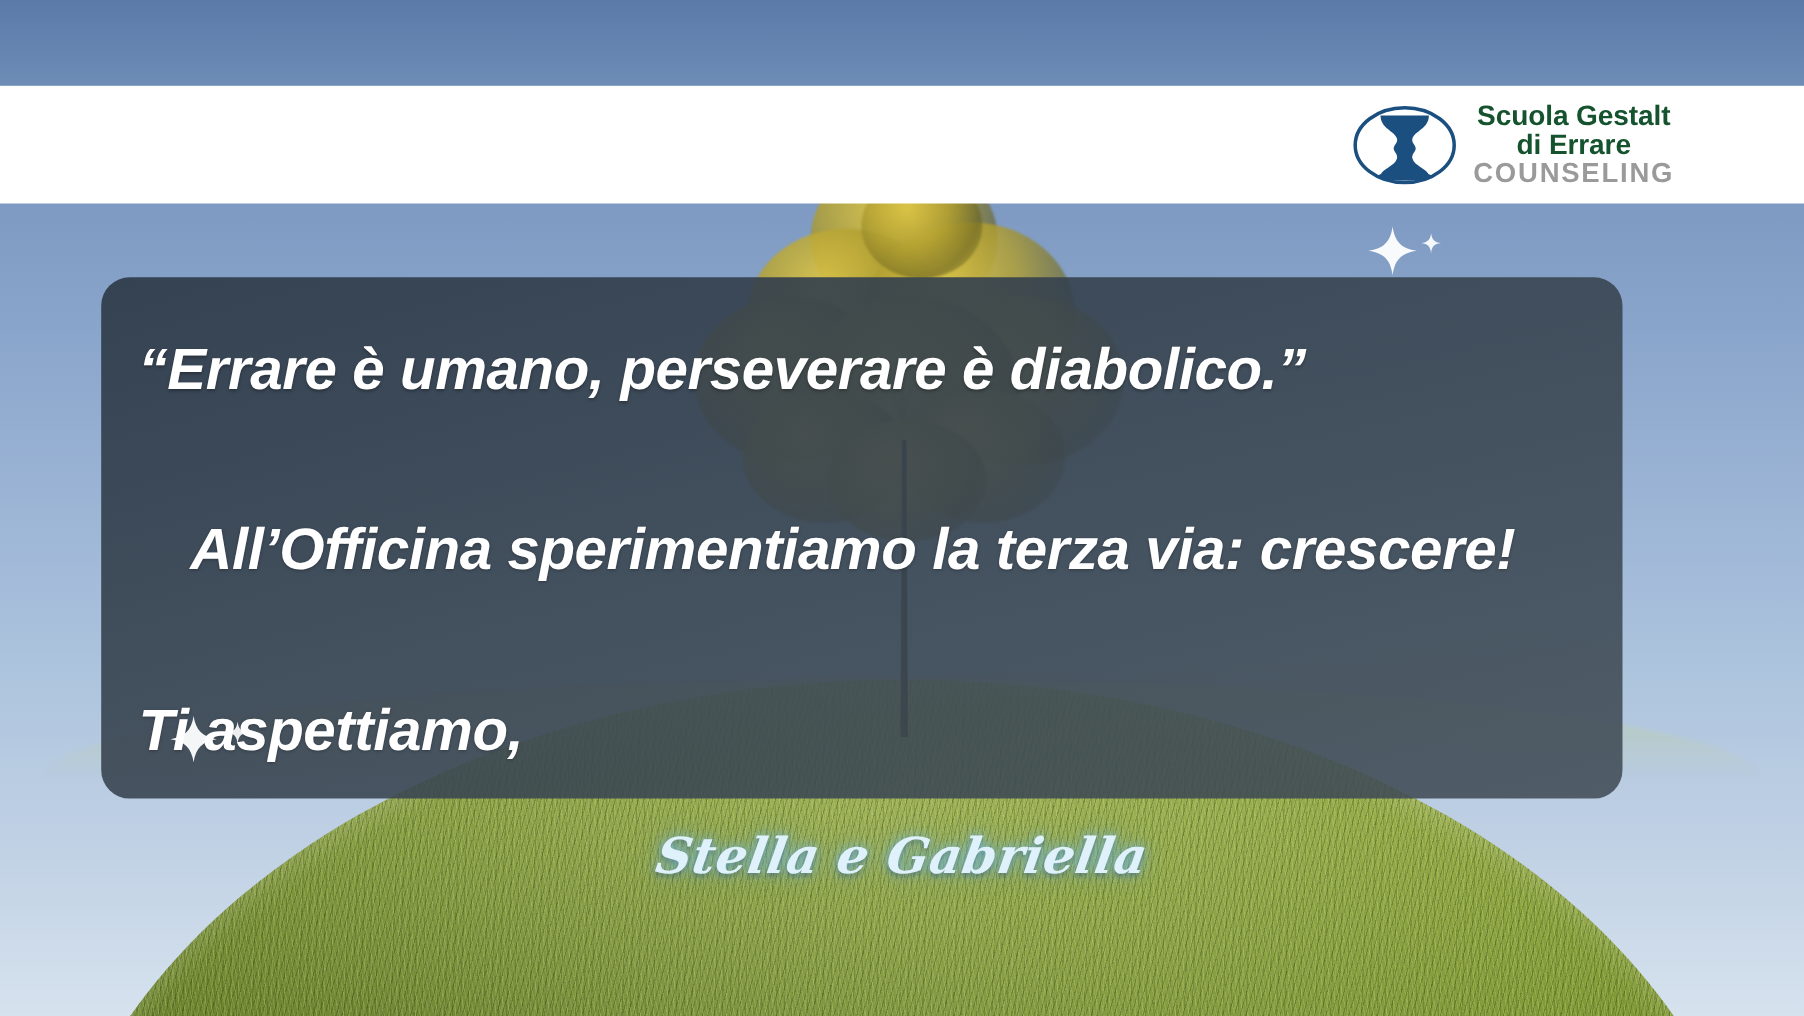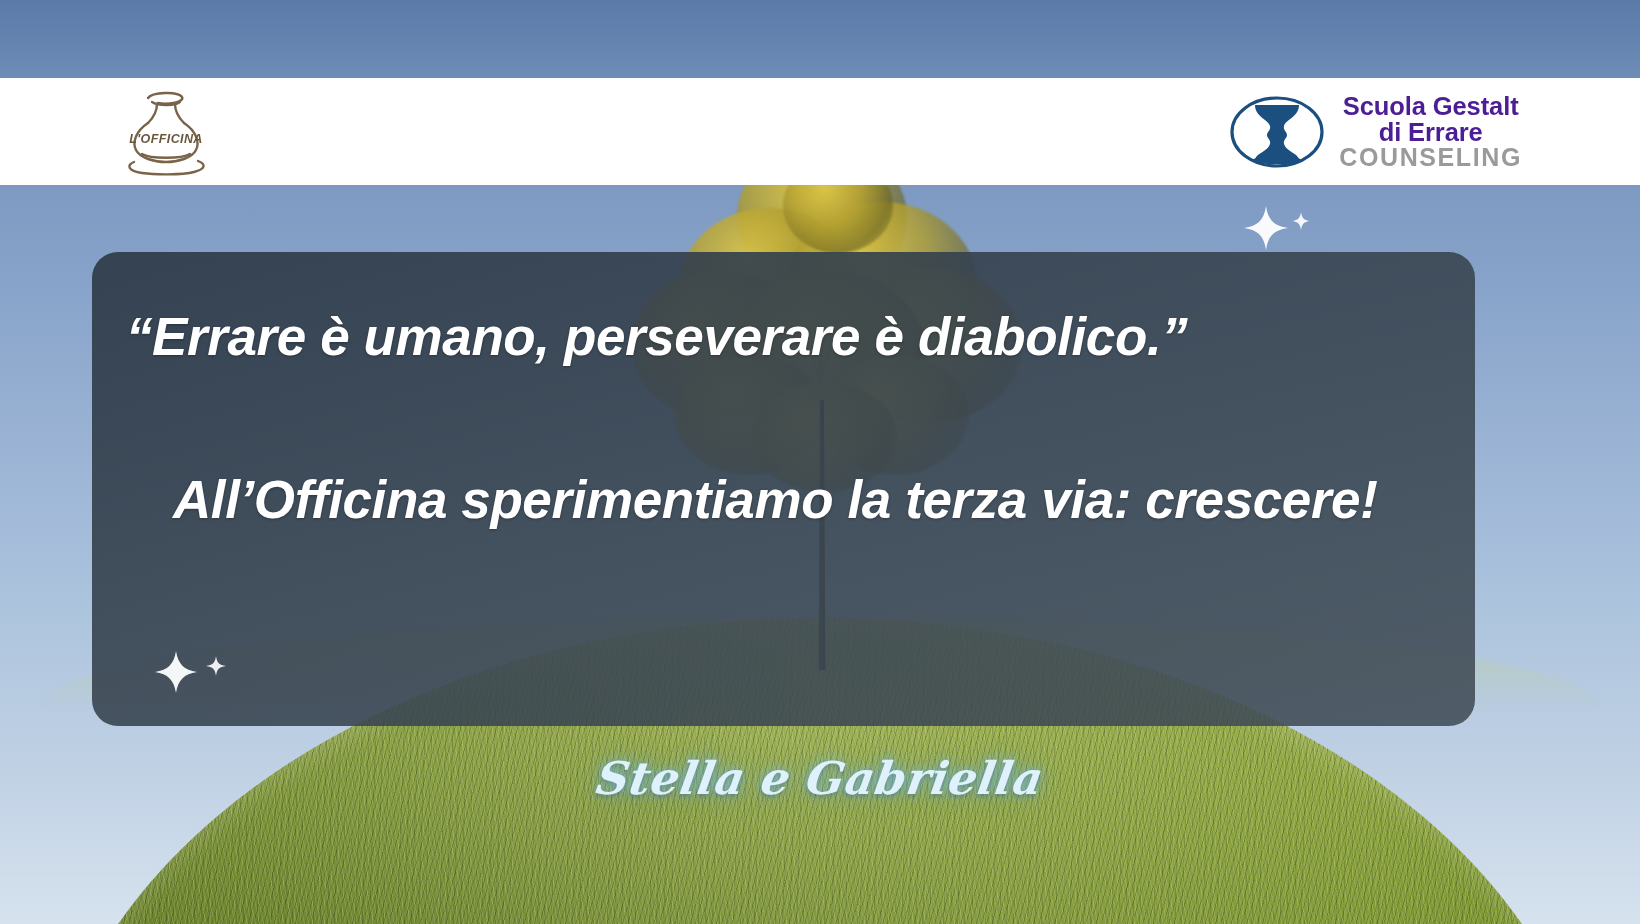--- a/index.html
+++ b/index.html
@@ -120,21 +120,21 @@
   
   .gestalt-logo {
     position:absolute; right:118px; top:88px;
     height:88px;
     display:flex; align-items:center; gap:14px;
     z-index:7;
   }
   .gestalt-mark { width:96px; height:74px; flex:0 0 auto; }
   .gestalt-text { line-height:1.02; }
   .gestalt-l1, .gestalt-l2 {
-    color:#4c1d95; font-weight:bold; font-size:25.5px;
+    color:#14532d; font-weight:bold; font-size:25.5px;
     letter-spacing:-.1px; text-align:center;
   }
   .gestalt-l2 { }
   .gestalt-l3 {
     color:#9a9a9a; font-weight:bold; font-size:25px;
     letter-spacing:1.6px; text-align:left;
   }
 
   
   .quote-panel {
@@ -235,56 +235,39 @@
   <div class="spark" style="left:1292px;top:212px;z-index:7;">
     <svg width="18" height="18" viewBox="0 0 18 18" aria-hidden="true">
       <path d="M9 0 C9.8 6 12 8.2 18 9 C12 9.8 9.8 12 9 18 C8.2 12 6 9.8 0 9 C6 8.2 8.2 6 9 0 Z" fill="#ffffff" opacity="0.92"></path>
     </svg>
   </div>
 
   <div class="quote-panel">
     <div class="quote-inner">
       <div class="qline qline1">“Errare è umano, perseverare è diabolico.”</div>
       <div class="qline qline2">All’Officina sperimentiamo la terza via: crescere!</div>
+      <div class="qline qline3">Ti aspettiamo,</div>
     </div>
 
     <div class="spark" style="left:62px;top:398px;">
       <svg width="44" height="44" viewBox="0 0 44 44" aria-hidden="true">
         <path d="M22 1 C24 14 30 20 43 22 C30 24 24 30 22 43 C20 30 14 24 1 22 C14 20 20 14 22 1 Z" fill="#ffffff" opacity="0.95"></path>
       </svg>
     </div>
     <div class="spark" style="left:114px;top:404px;">
       <svg width="20" height="20" viewBox="0 0 20 20" aria-hidden="true">
         <path d="M10 0 C10.9 6.8 13.2 9.1 20 10 C13.2 10.9 10.9 13.2 10 20 C9.1 13.2 6.8 10.9 0 10 C6.8 9.1 9.1 6.8 10 0 Z" fill="#ffffff" opacity="0.9"></path>
       </svg>
     </div>
   </div>
 
   <div class="signature">Stella e Gabriella</div>
 
   <div class="header-band"></div>
 
-  <div class="officina-logo">
-    <svg width="108" height="92" viewBox="0 0 108 92" aria-hidden="true">
-      <g fill="none" stroke="#7a6449" stroke-width="2.4" stroke-linecap="round">
-
-        <path d="M36 12 C40 6 66 5 70 11 C73 16 56 19 46 17"></path>
-        <path d="M40 16 C46 20 64 20 68 16"></path>
-
-        <path d="M45 18 C45 26 42 31 36 37"></path>
-        <path d="M63 18 C63 26 66 31 72 37"></path>
-
-        <path d="M36 37 C24 45 20 56 24 64 C28 72 42 76 54 76 C66 76 80 72 84 64 C88 56 84 45 72 37"></path>
-
-        <path d="M30 68 C38 73 70 73 78 68"></path>
-        <path d="M22 76 C14 79 16 85 30 87 C44 89 70 89 82 86 C94 83 94 78 86 75"></path>
-      </g>
-      <text x="54" y="57" text-anchor="middle" font-family="'Liberation Sans',sans-serif" font-size="12.5" font-weight="bold" font-style="italic" fill="#6b573e" letter-spacing="0.4">L'OFFICINA</text>
-    </svg>
-  </div>
 
   <div class="gestalt-logo">
     <svg class="gestalt-mark" viewBox="0 0 96 74" aria-hidden="true">
       <ellipse cx="48" cy="37" rx="45" ry="34" fill="none" stroke="#1a4f80" stroke-width="3.2"></ellipse>
 
       <path d="M26 10
                C26 22 39 24 41 31
                C42 35 38 37 38 40
                C38 43 42 45 41 49
                C39 56 28 58 26 64

